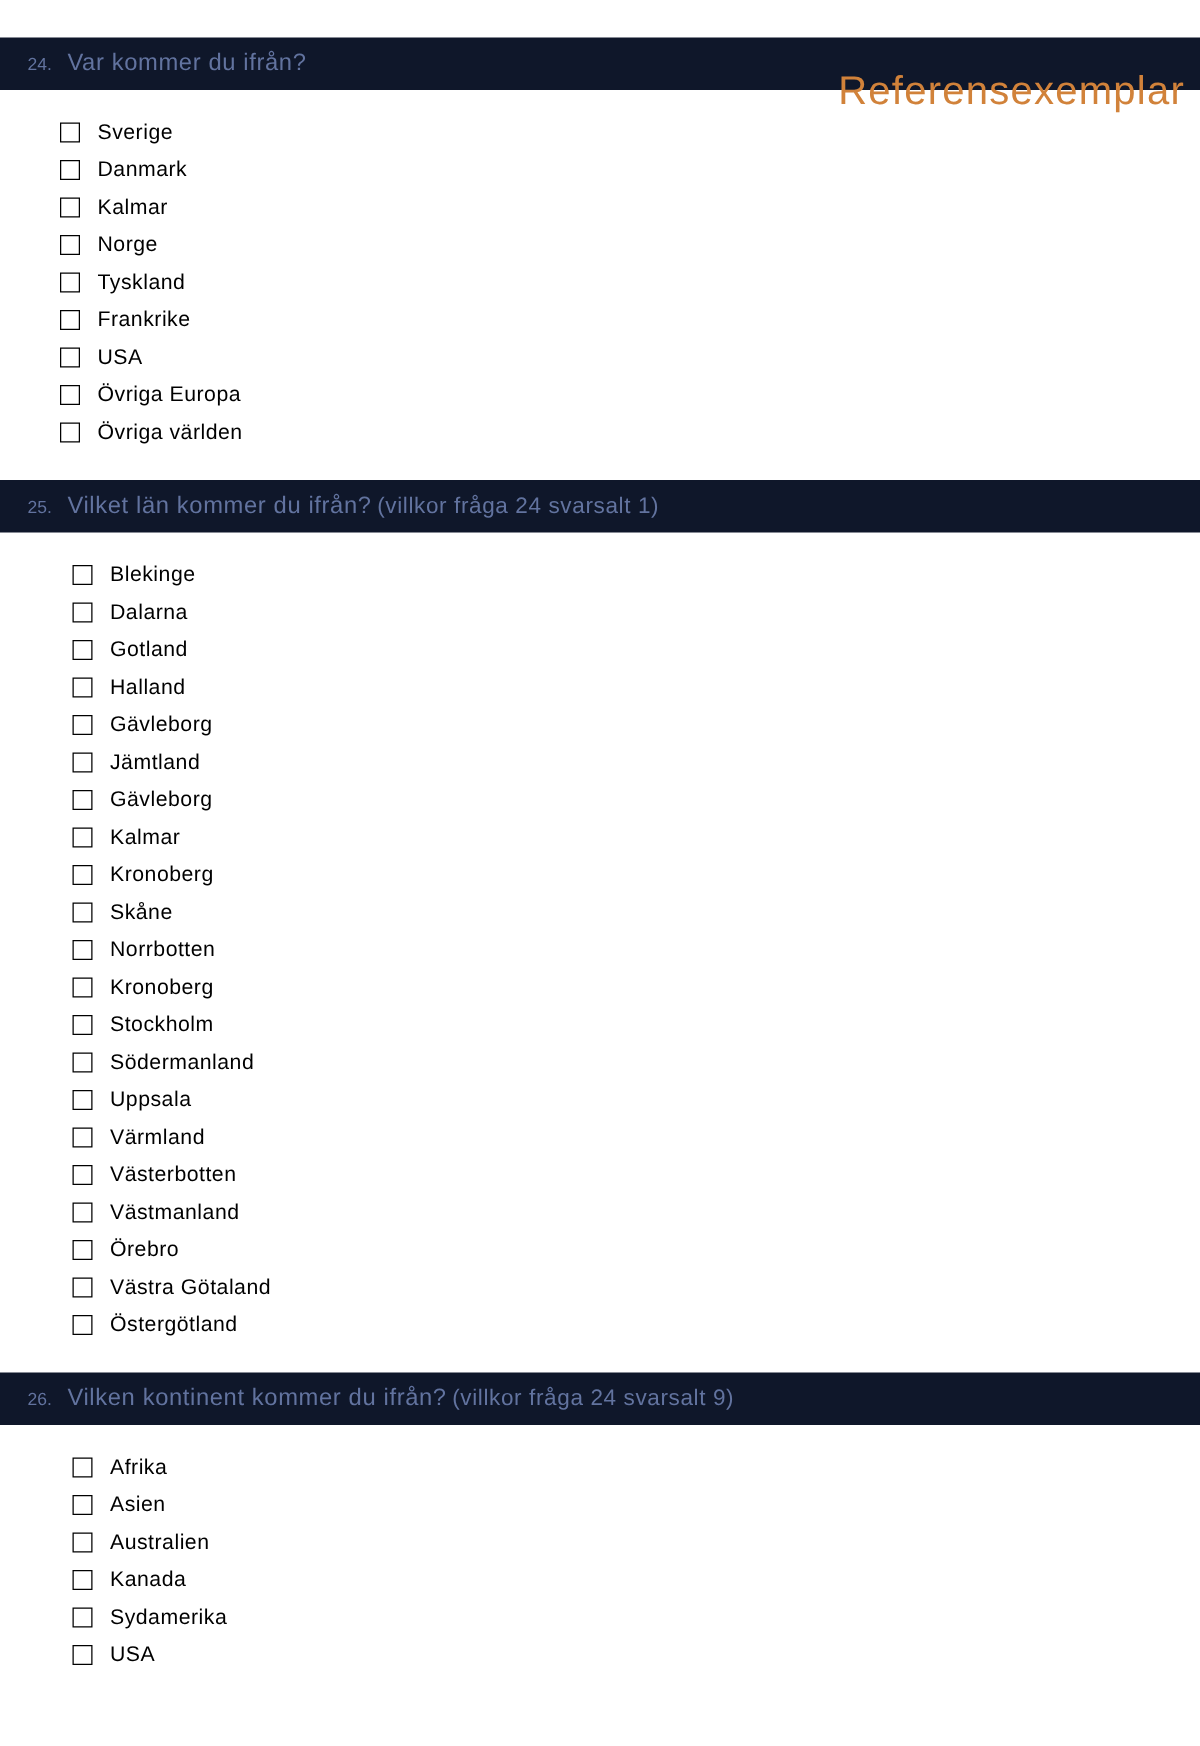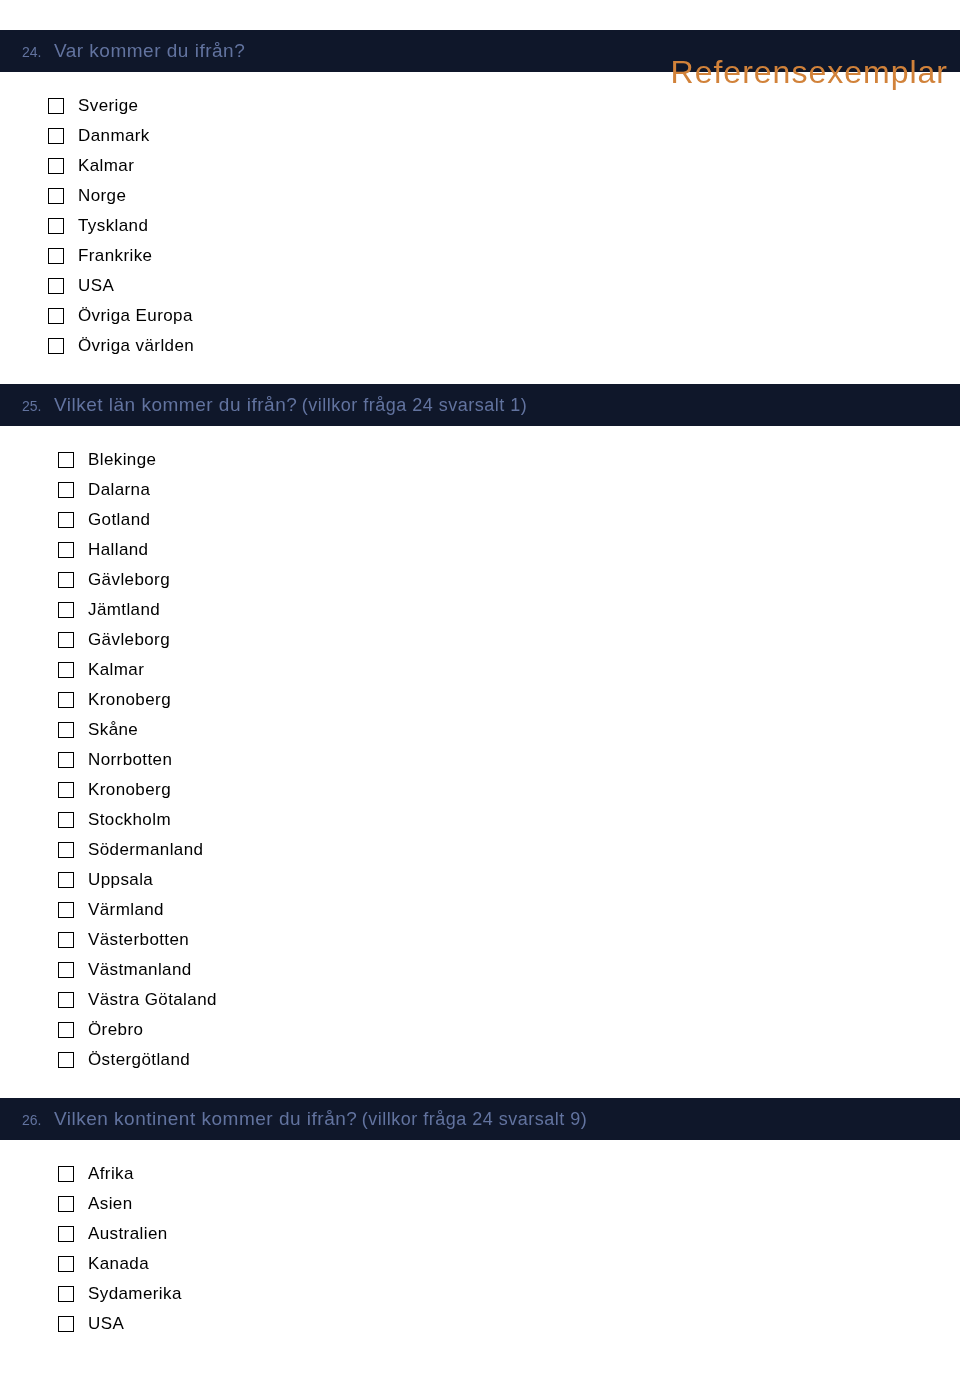--- a/index.html
+++ b/index.html
@@ -210,25 +210,25 @@
       <div class="opt">
         <span class="checkbox"></span>
         <span class="opt-label">Västerbotten</span>
       </div>
       <div class="opt">
         <span class="checkbox"></span>
         <span class="opt-label">Västmanland</span>
       </div>
       <div class="opt">
         <span class="checkbox"></span>
+        <span class="opt-label">Örebro</span>
+      </div>
+      <div class="opt">
+        <span class="checkbox"></span>
         <span class="opt-label">Västra Götaland</span>
-      </div>
-      <div class="opt">
-        <span class="checkbox"></span>
-        <span class="opt-label">Örebro</span>
       </div>
       <div class="opt">
         <span class="checkbox"></span>
         <span class="opt-label">Östergötland</span>
       </div>
     </div>
 
   <div class="question-bar">
     <span class="q-num">26.</span>
     <span class="q-text">Vilken kontinent kommer du ifrån?</span>

